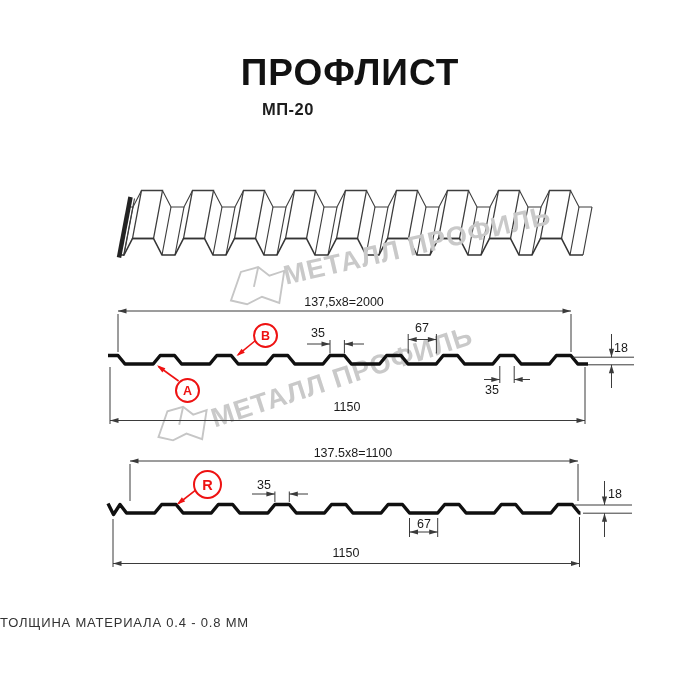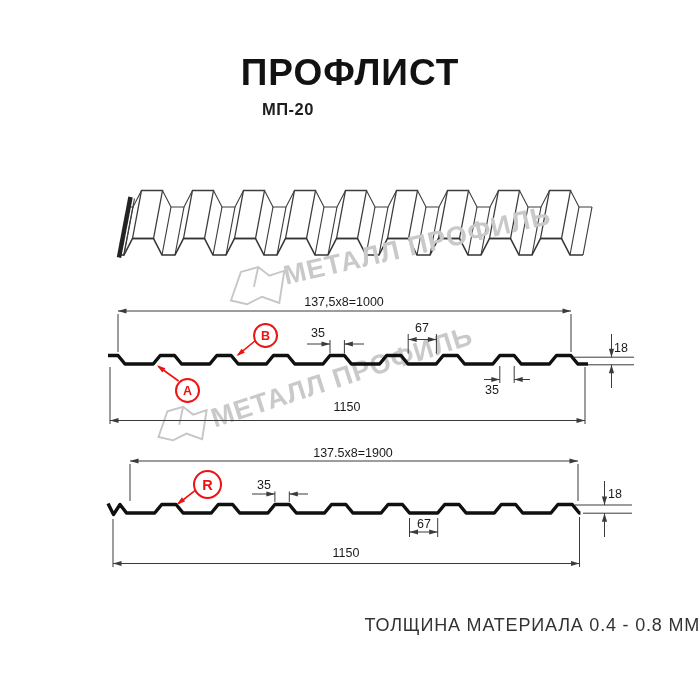--- a/index.html
+++ b/index.html
@@ -2,22 +2,22 @@
 <html><head>
 <meta charset="utf-8">
 <style>
   html,body{margin:0;padding:0;background:#fff;}
   body{width:700px;height:700px;position:relative;overflow:hidden;
        font-family:"Liberation Sans","DejaVu Sans",sans-serif;}
   .title{position:absolute;top:52px;left:0;width:700px;text-align:center;
          font-size:37px;font-weight:800;letter-spacing:1px;color:#121212;}
   .subtitle{position:absolute;top:100px;left:0;width:576px;text-align:center;
          font-size:16.5px;font-weight:600;letter-spacing:.5px;color:#1d1d1d;}
-  .footer{position:absolute;top:615px;left:0;width:700px;text-align:right;
-         font-size:18px;font-weight:500;letter-spacing:.8px;color:#333;}
+  .footer{position:absolute;top:615px;left:0;width:700px;text-align:left;
+         font-size:13px;font-weight:500;letter-spacing:.8px;color:#333;}
   svg.layer{position:absolute;left:0;top:0;}
   #sheet3d{z-index:1;}
   .wm{position:absolute;z-index:2;color:#c9c9c9;font-weight:700;font-size:27px;
       letter-spacing:1px;white-space:nowrap;transform-origin:left center;}
   .wm-logo{position:absolute;z-index:2;}
   #draw2d{z-index:3;}
   .dim{position:absolute;z-index:4;font-size:12.5px;color:#1b1b1b;white-space:nowrap;}
   .dim.ctr{transform:translateX(-50%);}
   .marker{position:absolute;z-index:4;border-radius:50%;display:flex;
           align-items:center;justify-content:center;font-weight:700;
@@ -142,28 +142,28 @@
     <line x1="575" y1="505" x2="632" y2="505" stroke="#3b3b3b" stroke-width="1"></line>
     <line x1="583" y1="513.2" x2="632" y2="513.2" stroke="#3b3b3b" stroke-width="1"></line>
     <line x1="604.5" y1="481" x2="604.5" y2="505" stroke="#3b3b3b" stroke-width="1"></line>
     <polygon points="604.5,505 601.9,496.5 607.1,496.5" fill="#3b3b3b"></polygon>
     <line x1="604.5" y1="537" x2="604.5" y2="513.2" stroke="#3b3b3b" stroke-width="1"></line>
     <polygon points="604.5,513.2 607.1,521.7 601.9,521.7" fill="#3b3b3b"></polygon>
     <line x1="195.6" y1="490.2" x2="178.5" y2="503.5" stroke="#ee1212" stroke-width="1.6"></line>
     <polygon points="176.8,504.6 181.89737156981042,497.31804950035445 185.09881124150385,501.41570541910943" fill="#ee1212"></polygon>
   </svg>
 
-<div class="dim ctr" style="left:344px;top:295px;">137,5x8=1000</div>
+<div class="dim ctr" style="left:344px;top:295px;">137,5x8=2000</div>
 <div class="dim ctr" style="left:318px;top:326px;">35</div>
 <div class="dim ctr" style="left:422px;top:321px;">67</div>
 <div class="dim" style="left:614px;top:341px;">18</div>
 <div class="dim ctr" style="left:492px;top:383px;">35</div>
 <div class="dim ctr" style="left:347px;top:400px;">1150</div>
 
-<div class="dim ctr" style="left:353px;top:446px;">137.5x8=1900</div>
+<div class="dim ctr" style="left:353px;top:446px;">137.5x8=1100</div>
 <div class="dim ctr" style="left:264px;top:478px;">35</div>
 <div class="dim ctr" style="left:424px;top:517px;">67</div>
 <div class="dim" style="left:608px;top:487px;">18</div>
 <div class="dim ctr" style="left:346px;top:546px;">1150</div>
 
 <div class="marker m-sm" style="left:175px;top:378px;">A</div>
 <div class="marker m-sm" style="left:253px;top:323px;">B</div>
 <div class="marker m-lg" style="left:193px;top:470px;">R</div>
 
 <div class="footer">ТОЛЩИНА МАТЕРИАЛА 0.4 - 0.8 ММ</div>

